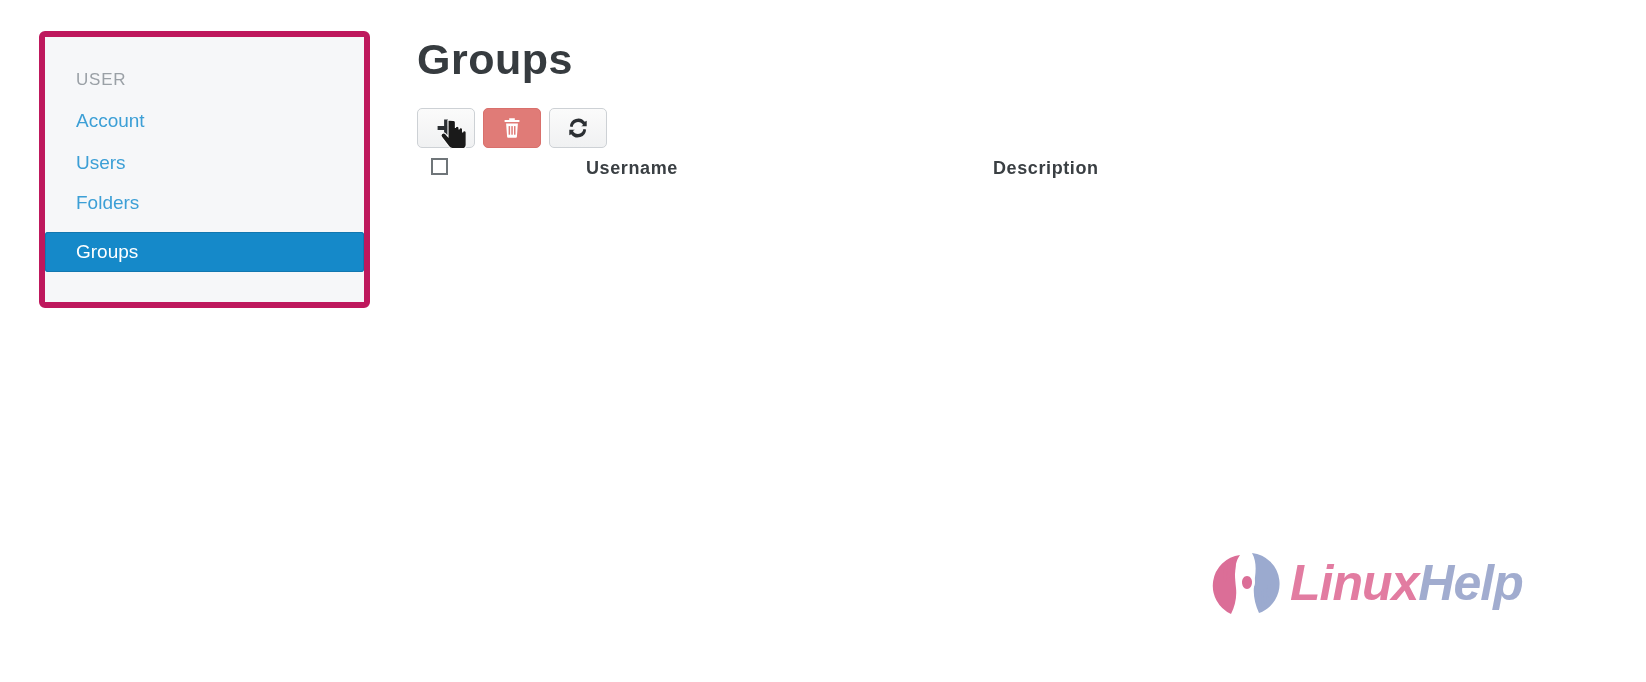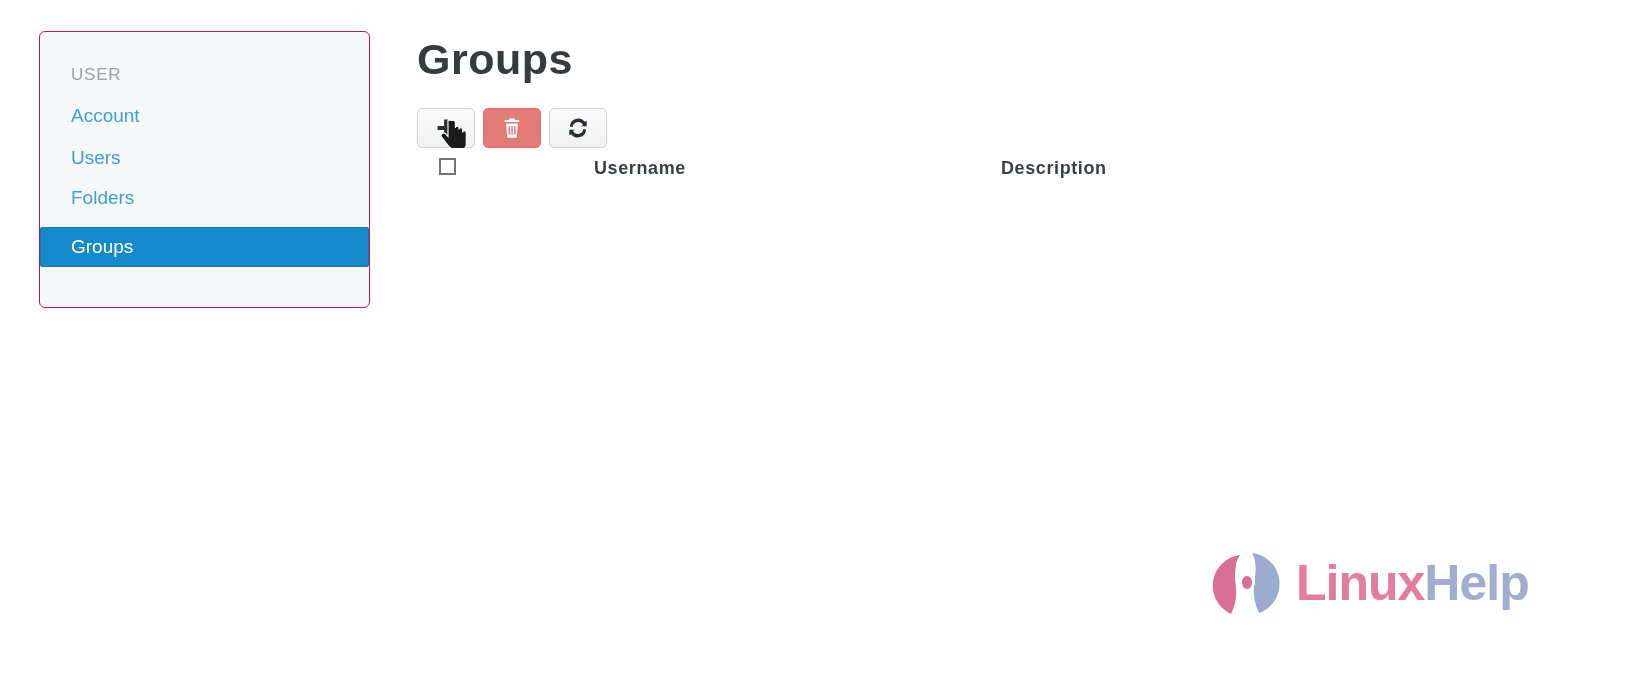--- a/index.html
+++ b/index.html
@@ -17,21 +17,21 @@
   }
 
   
   .sidebar {
     position: absolute;
     left: 39px;
     top: 31px;
     width: 331px;
     height: 277px;
     background: #f6f7f9;
-    border: 1px solid #be185d;
+    border: 6px solid #be185d;
     border-radius: 6px;
     box-sizing: border-box;
   }
   .side-list {
     position: absolute;
     left: 31px;
     top: 33px;
     right: 31px;
   }
   .side-section {
@@ -108,21 +108,21 @@
   }
   .tbtn.danger {
     background: #e07b77;
     border-color: #d9706c;
   }
   .tbtn svg { display: block; }
 
   
   .table-head {
     position: absolute;
-    left: 16px;
+    left: 8px;
     top: 155px;
     width: 1180px;
     height: 30px;
   }
   .th-check {
     position: absolute;
     left: 6px;
     top: 3px;
   }
   .checkbox {
@@ -166,22 +166,23 @@
     display: flex;
     align-items: center;
     opacity: 0.92;
   }
   .wm-mark { width: 74px; height: 74px; flex: none; }
   .wm-text {
     font-size: 50px;
     font-weight: bold;
     letter-spacing: -1px;
     line-height: 58px;
-    margin-left: 12px;
+    margin-left: 6px;
     white-space: nowrap;
+    font-style: italic;
   }
   .wm-linux { color: #e0719a; }
   .wm-help { color: #9aa6cb; }
 </style>
 </head>
 <body>
 
 <div class="sidebar">
   <div class="side-list">
 

